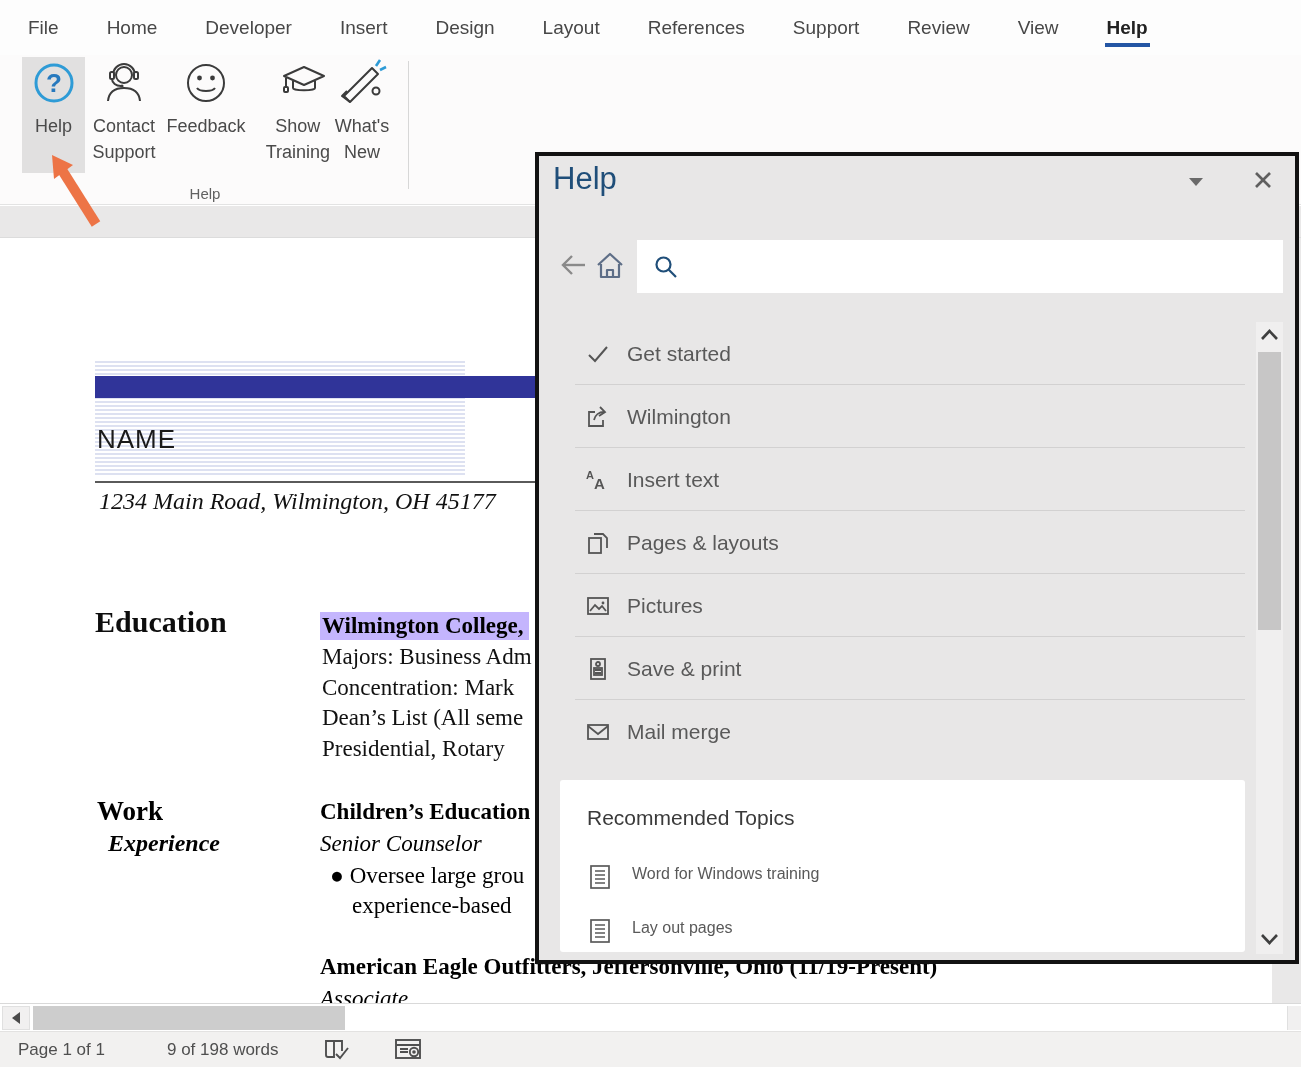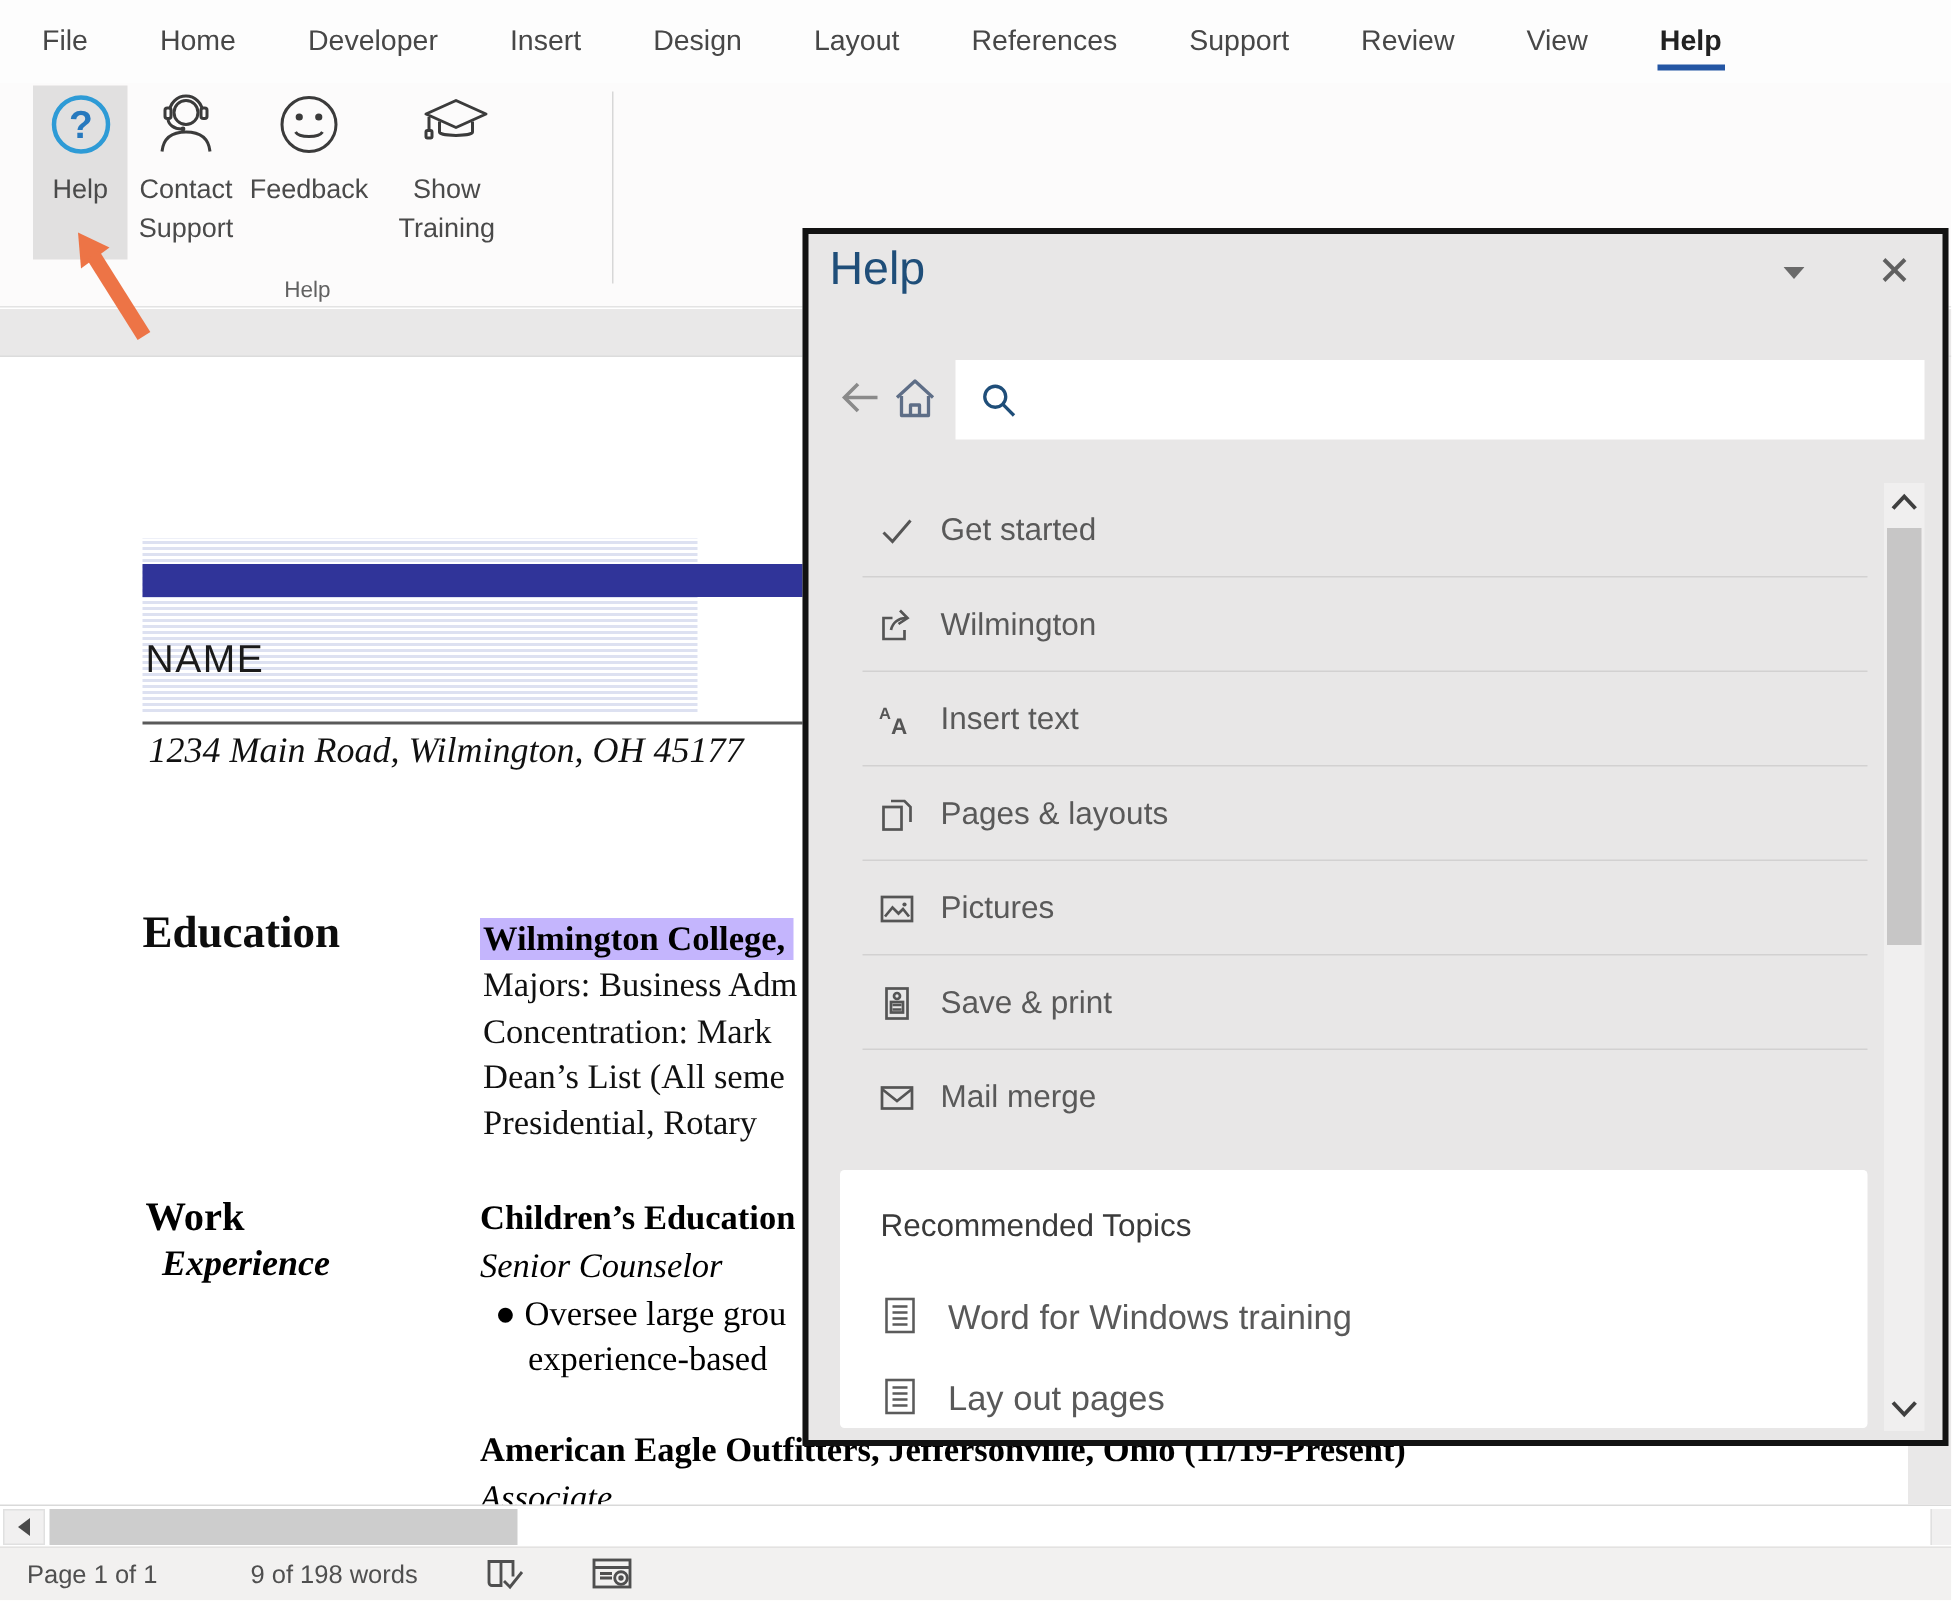--- a/index.html
+++ b/index.html
@@ -90,21 +90,21 @@
   
   .hp-scroll { position:absolute; left:717px; top:166px; width:27px; height:632px; background:#f0efef; }
   .hp-scroll .chev-up { position:absolute; left:3px; top:6px; }
   .hp-scroll .chev-down { position:absolute; left:3px; bottom:8px; }
   .hp-thumb { position:absolute; left:2px; top:30px; width:23px; height:278px; background:#c7c6c6; }
   
   .hp-card { position:absolute; left:21px; top:624px; width:685px; height:172px; background:#fff; border-radius:3px; }
   .hp-card-header { position:absolute; left:27px; top:26px; font-size:21px; font-weight:normal; color:#3a3a3a; }
   .hp-topic { position:absolute; left:0; width:100%; height:50px; cursor:pointer; }
   .hp-topic .ticon { position:absolute; left:28px; top:12px; }
-  .hp-topic .tlabel { position:absolute; left:72px; top:13px; font-size:23px; color:#595959; white-space:nowrap; }
+  .hp-topic .tlabel { position:absolute; left:72px; top:13px; font-size:16px; color:#595959; white-space:nowrap; }
 </style>
 </head>
 <body>
 
 <div class="screen">
 
   <div class="tabbar">
     <div class="tab">File</div>
     <div class="tab">Home</div>
     <div class="tab">Developer</div>
@@ -168,20 +168,35 @@
           <path d="M8 19v9"></path>
           <rect x="6" y="28" width="4" height="5" rx="1"></rect>
         </svg>
       </div>
       <div class="rlabel">
         <span>Show</span><br>
         <span>Training</span>
       </div>
     </div>
 
+    <div class="rbtn rbtn-new">
+      <div class="ricon">
+        <svg width="52" height="50" viewBox="0 0 52 50" fill="none" stroke="#3b3b3b" stroke-width="2" stroke-linejoin="round">
+          <polygon points="8,38 36,10 42,16 14,44"></polygon>
+          <path d="M14 44l-8-6 5-5"></path>
+          <circle cx="40" cy="33" r="3.5"></circle>
+          <path d="M40 8l4-6" stroke="#2e9bd6" stroke-width="2.6"></path>
+          <path d="M44 12l6-3" stroke="#2e9bd6" stroke-width="2.6"></path>
+        </svg>
+      </div>
+      <div class="rlabel">
+        <span>What's</span><br>
+        <span>New</span>
+      </div>
+    </div>
 
     <div class="group-label">Help</div>
     <div class="group-divider"></div>
   </div>
 
   <div class="band"></div>
 
   <div class="doc serif">
     <div class="stripe-box"></div>
     <div class="name-bar"></div>

